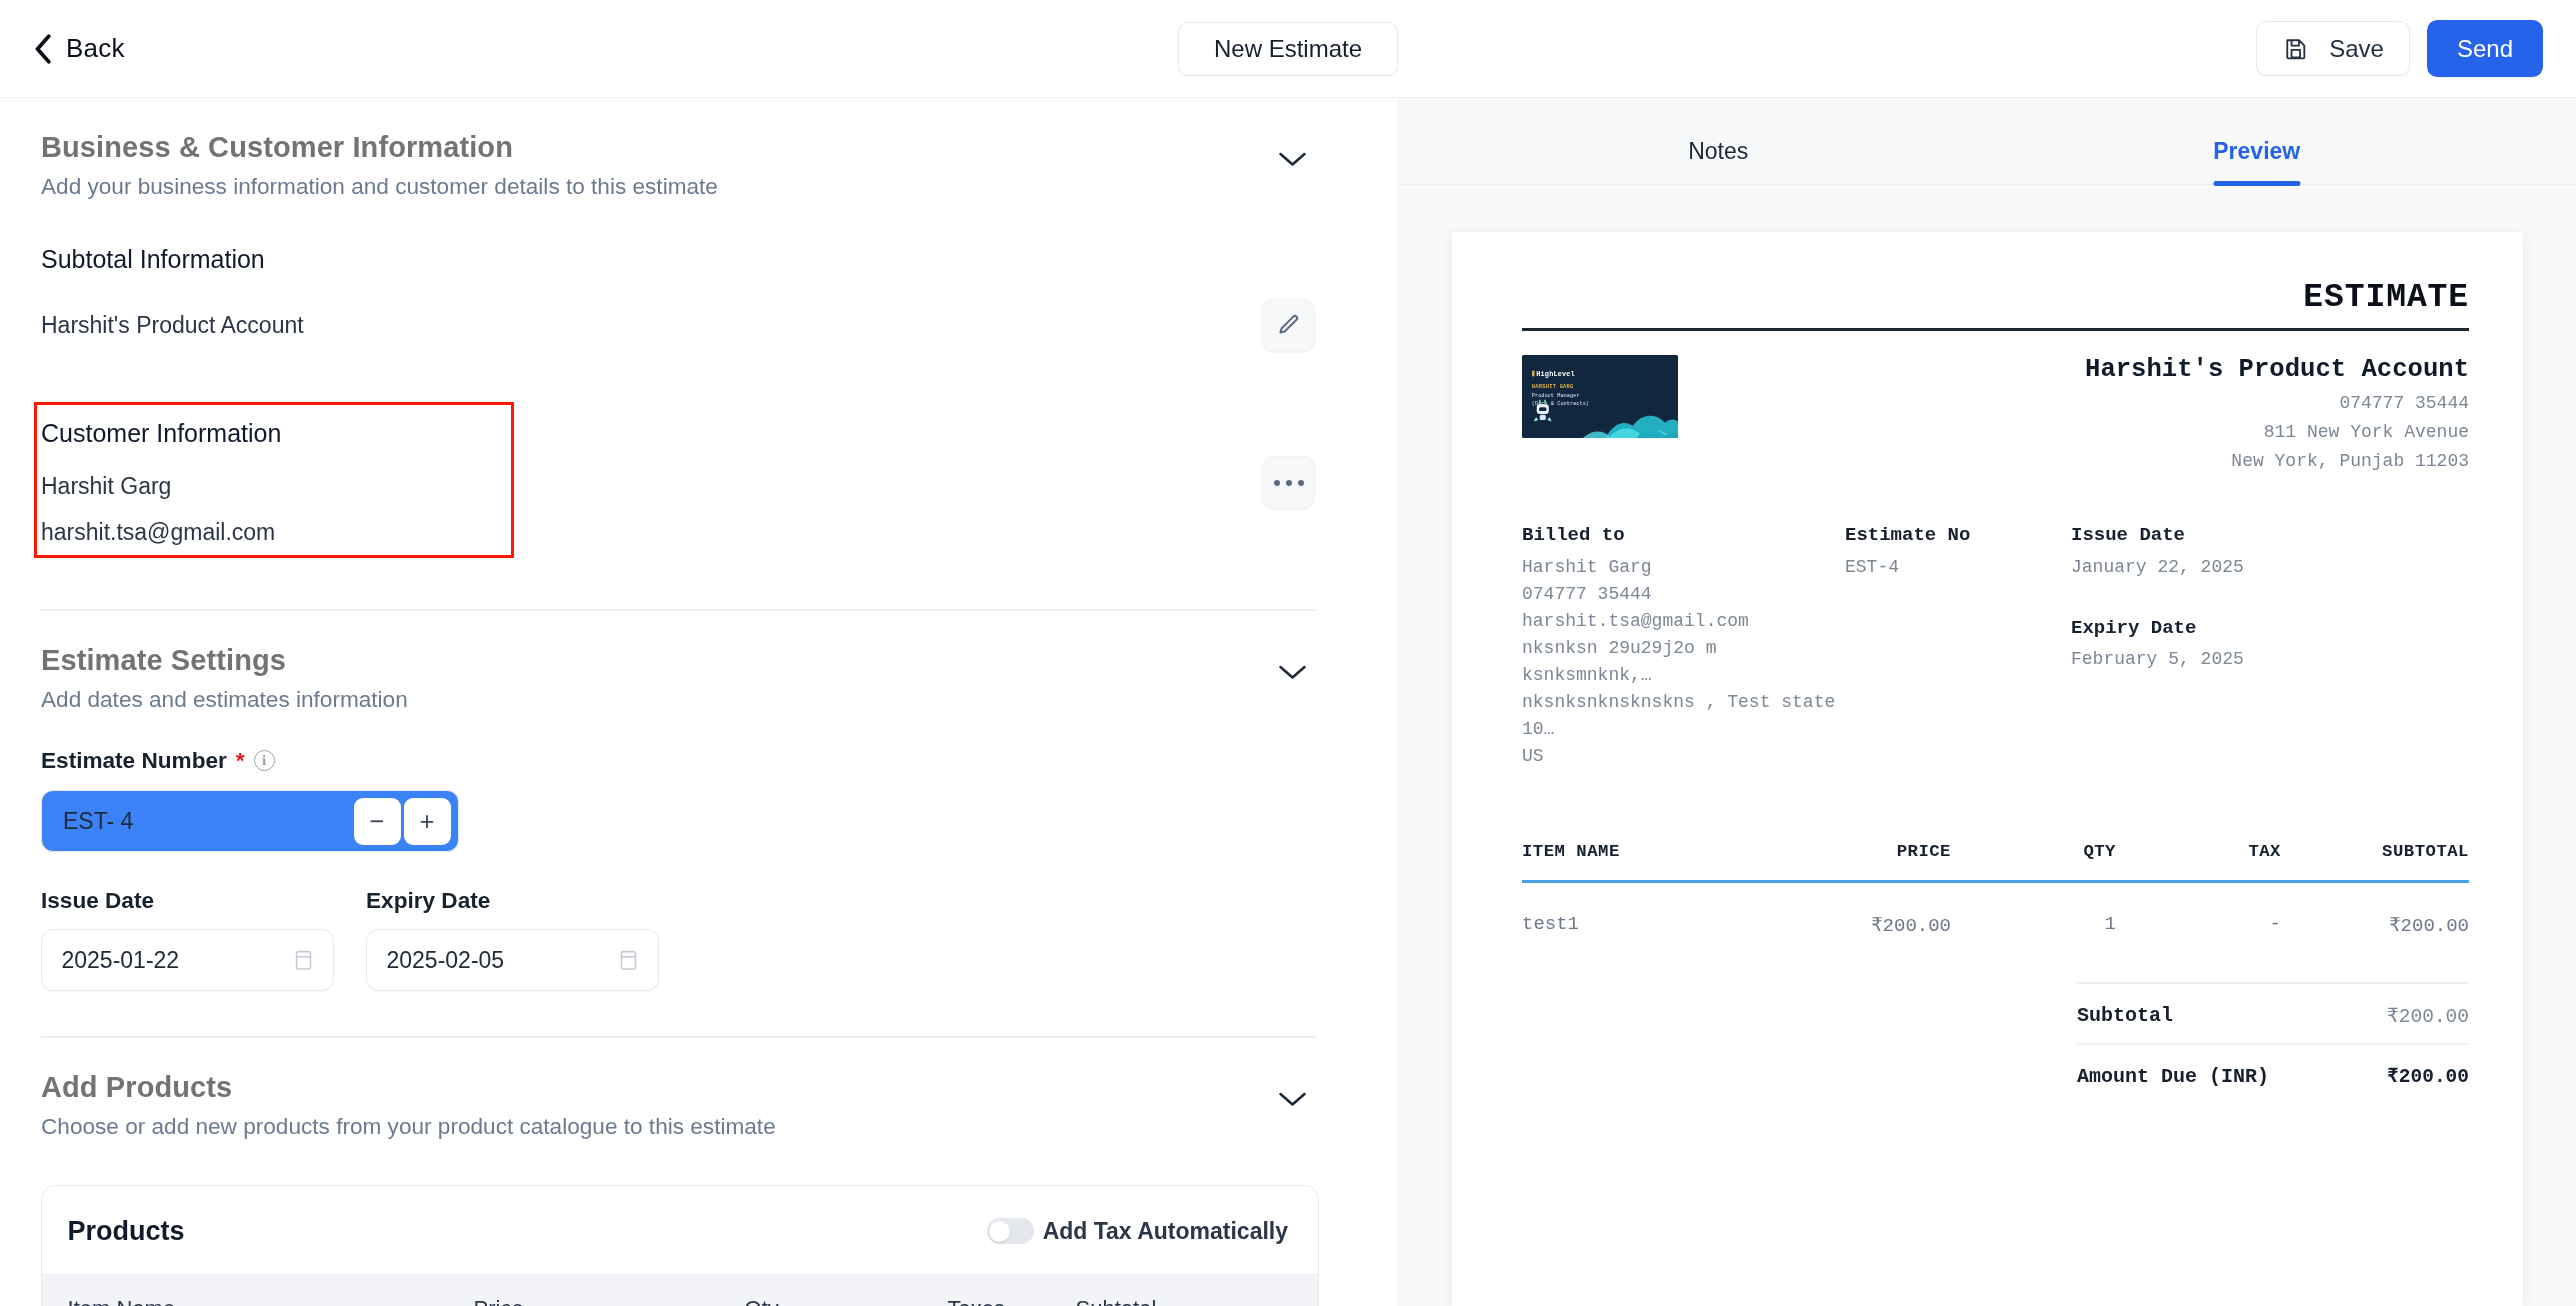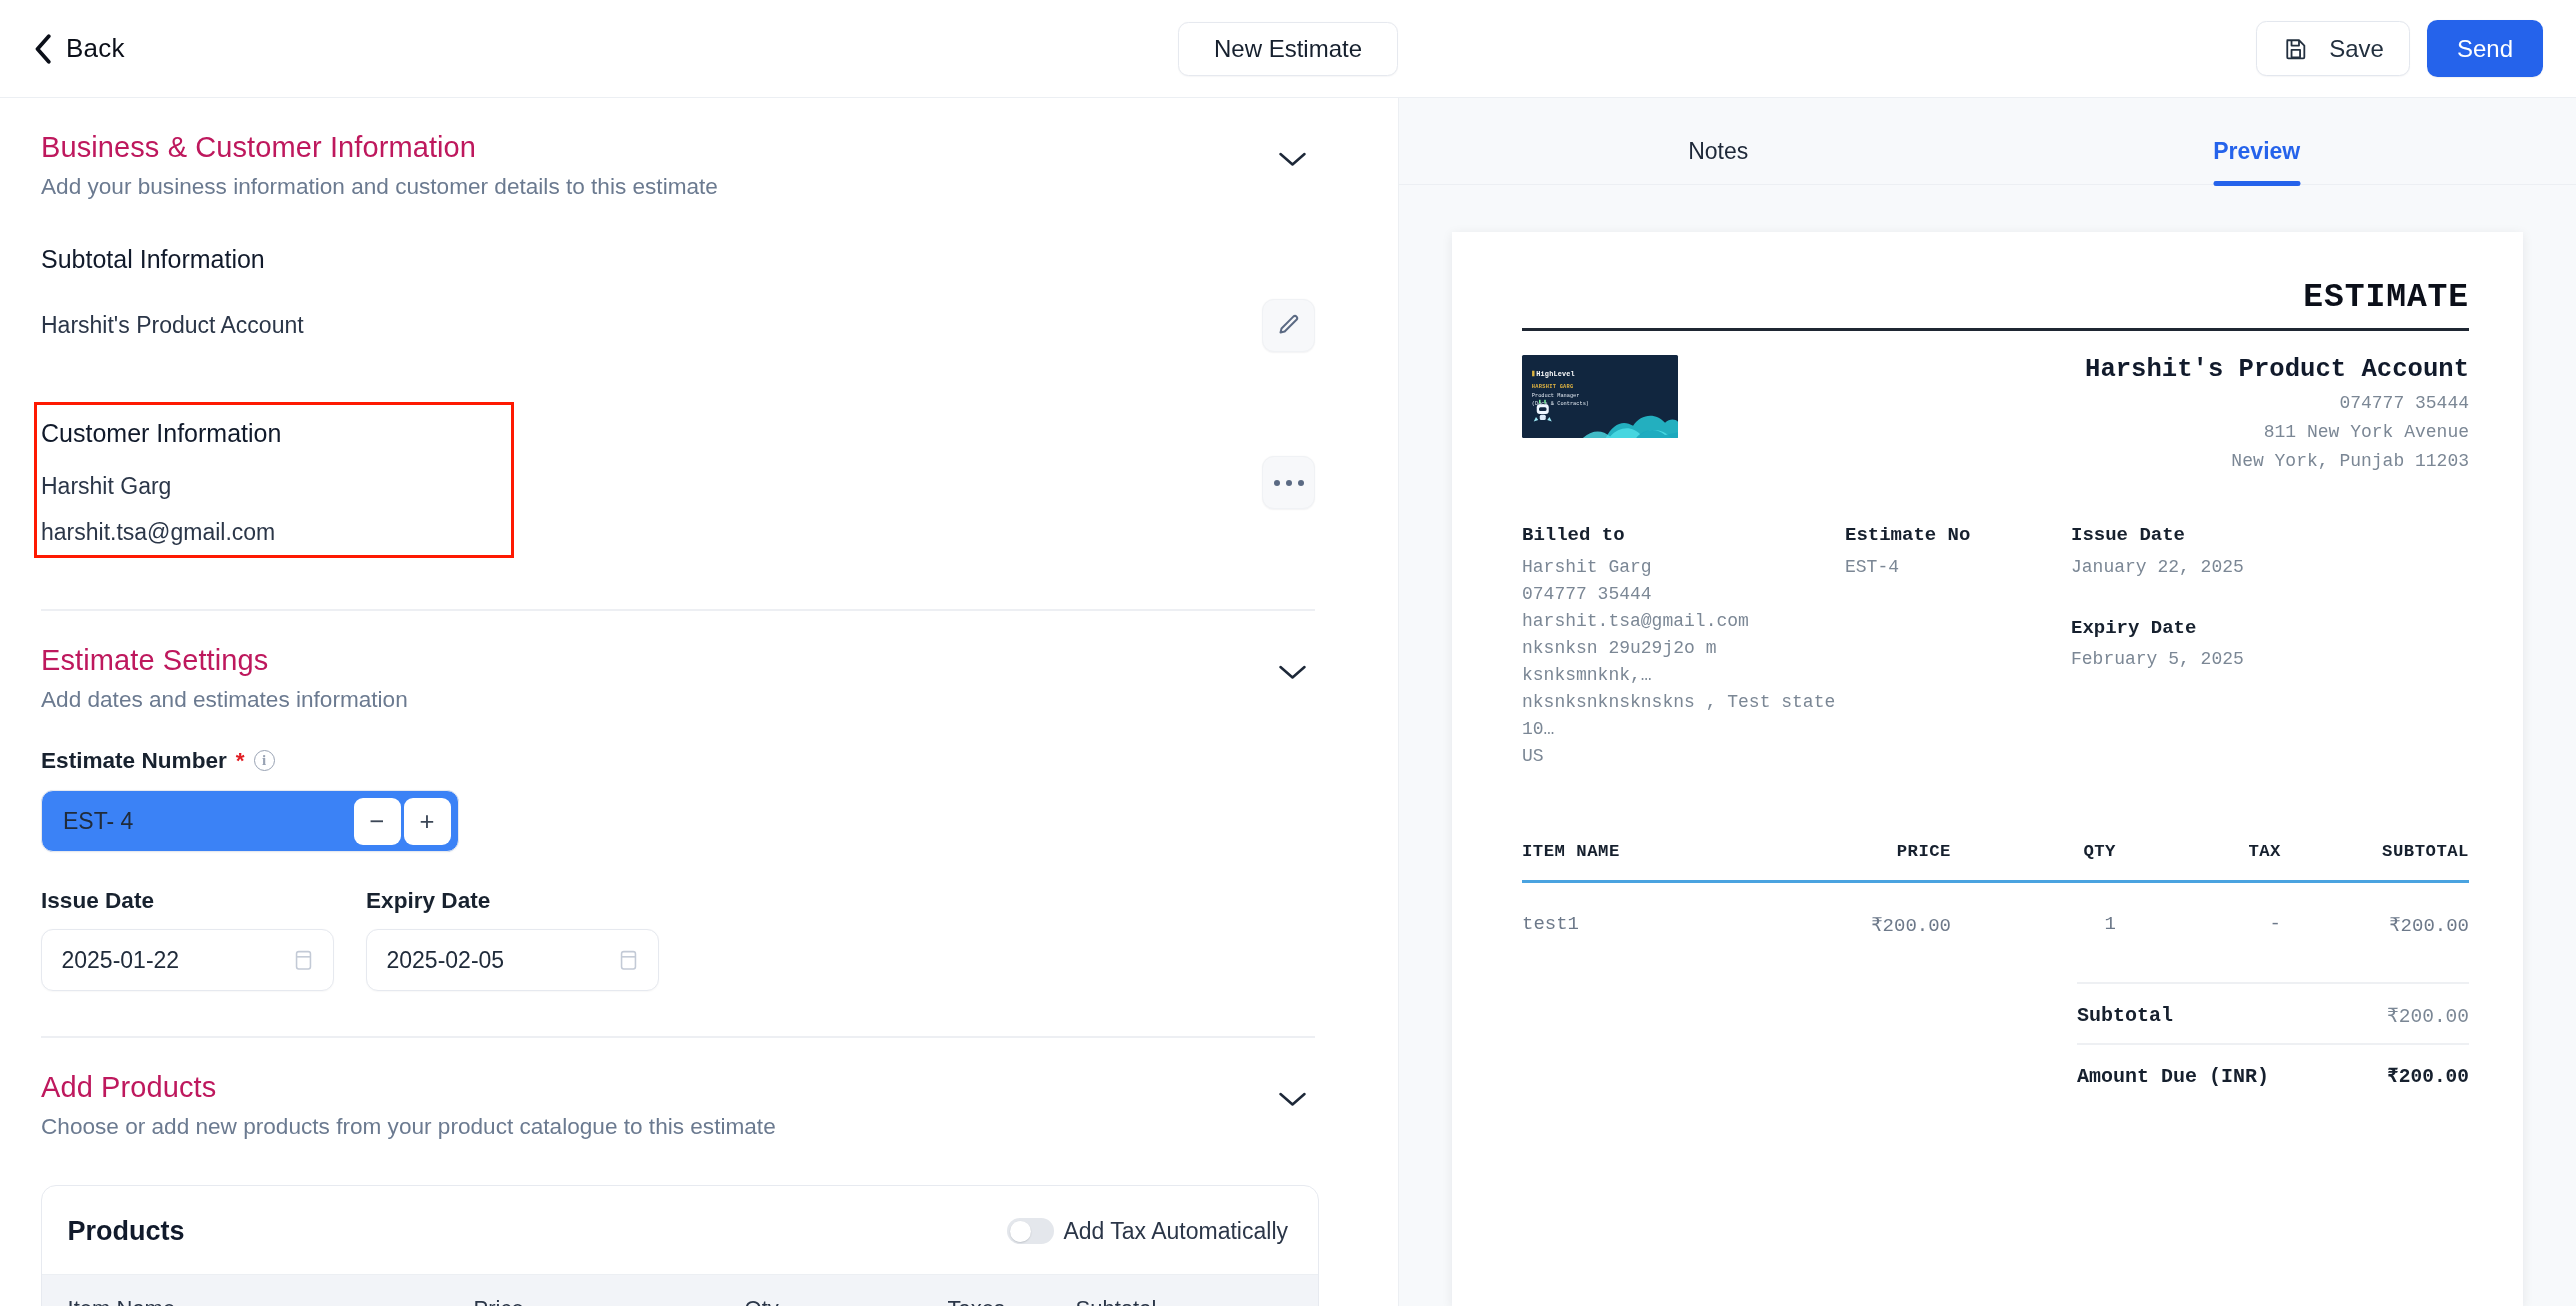--- a/index.html
+++ b/index.html
@@ -62,21 +62,21 @@
     background: #ffffff;
     overflow: hidden;
     position: relative;
     padding: 0 0 0 0;
     border-right: 1.5px solid #eceff3;
   }
   .left-inner { padding: 0 83px 0 41px; }
 
   .sec-head { display: flex; align-items: flex-start; padding-top: 33px; }
   .sec-head-texts { flex: 1 1 auto; }
-  .sec-title { font-size: 29px; font-weight: normal; color: #be185d; letter-spacing: 0.1px; }
+  .sec-title { font-size: 29px; font-weight: bold; color: #737373; letter-spacing: 0.1px; }
   .sec-sub { font-size: 22.6px; color: #6b7a90; margin-top: 9.8px; }
   .chev-btn {
     width: 45px; height: 45px; display: flex; align-items: center; justify-content: center;
     cursor: pointer; flex: 0 0 45px; margin-top: 6px;
   }
   .chev-btn svg { width: 29px; height: 16.5px; }
 
   .sub-title { font-size: 25px; color: #111a2b; margin-top: 45px; }
 
   .row-value {
@@ -160,21 +160,21 @@
     border: 1.5px solid #e7eaf0; border-top-left-radius: 15px; border-top-right-radius: 15px;
     background: #fff;
     width: 1278px;
     overflow: hidden;
   }
   .products-head {
     display: flex; align-items: center;
     padding: 30px 30px 27px 25.6px;
   }
   .products-title { font-size: 27px; font-weight: bold; color: #111a2b; flex: 1 1 auto; }
-  .toggle-wrap { display: flex; align-items: center; gap: 9px; }
+  .toggle-wrap { display: flex; align-items: center; gap: 9px; font-weight: bold; }
   .toggle {
     width: 47px; height: 25.6px; border-radius: 12.8px; background: #e4e7ec;
     position: relative; cursor: pointer; flex: 0 0 47px;
   }
   .toggle .knob {
     position: absolute; left: 2.3px; top: 2.3px;
     width: 21px; height: 21px; border-radius: 50%; background: #fff;
     box-shadow: 0 0.8px 1.5px rgba(16,24,40,.2);
   }
   .toggle-label { font-size: 23px; color: #2b3648; }

